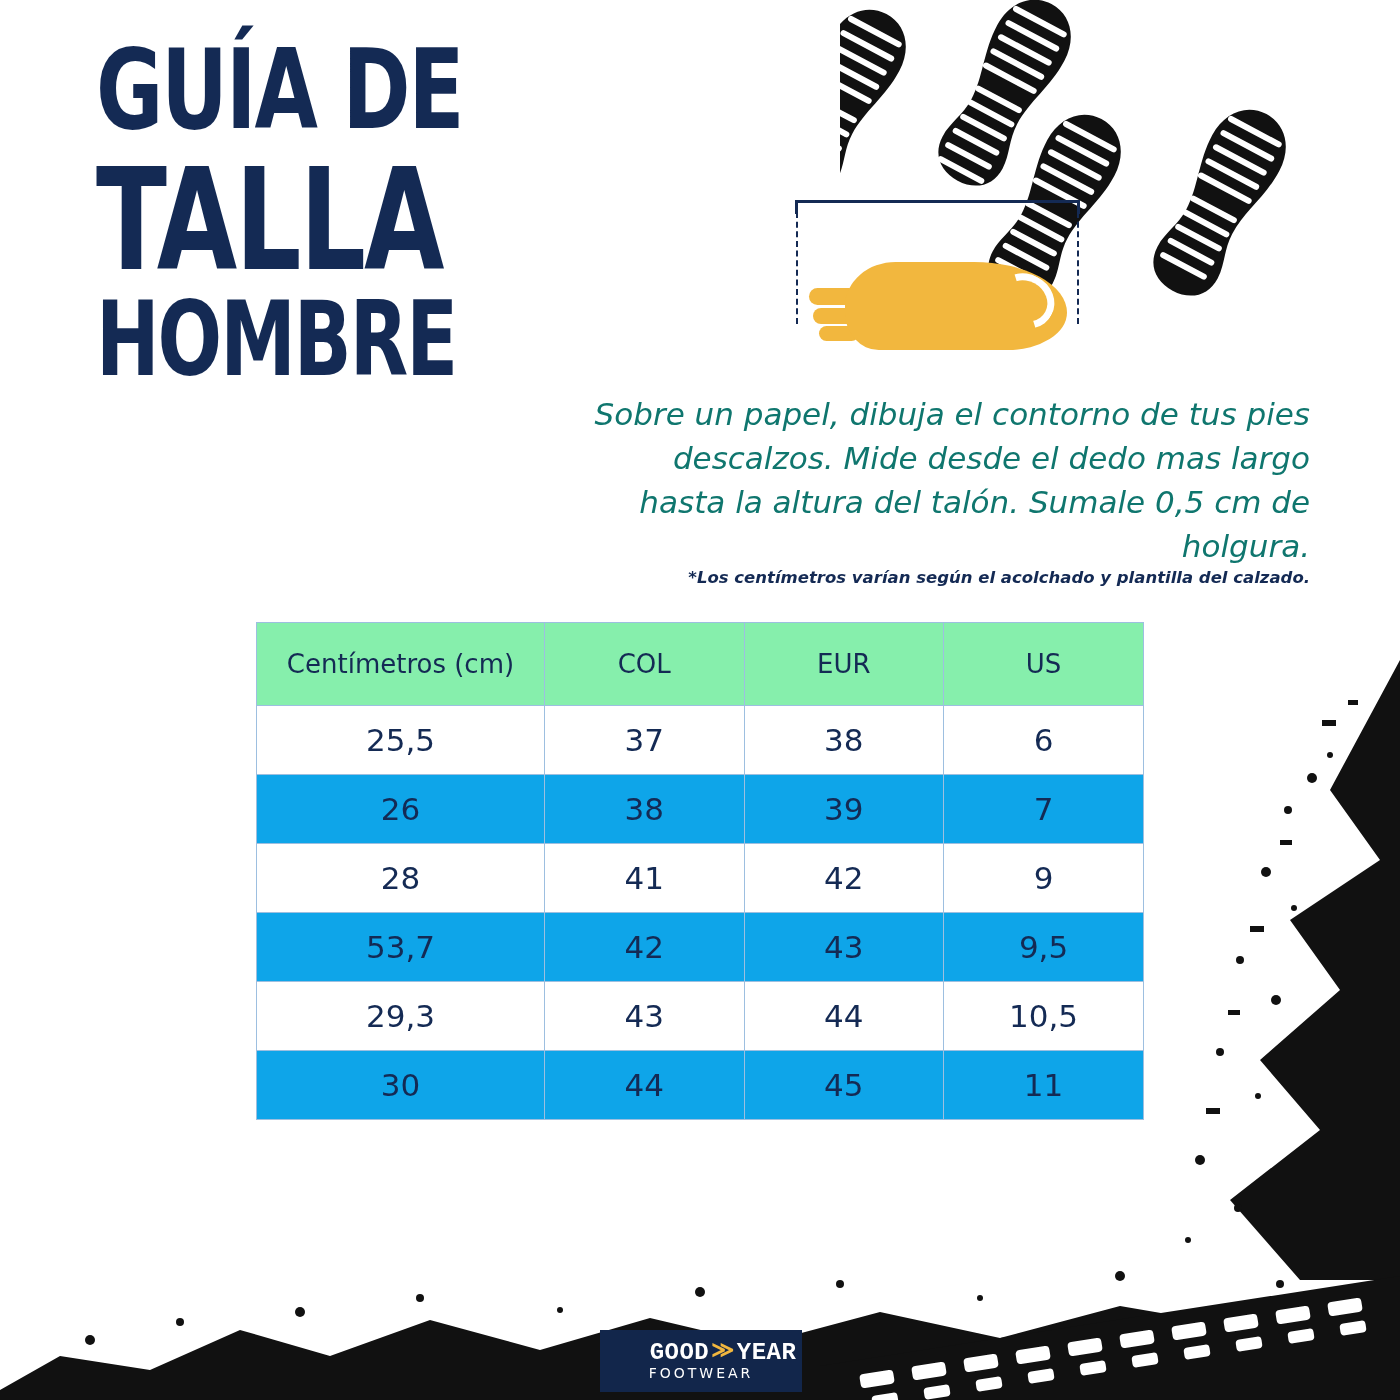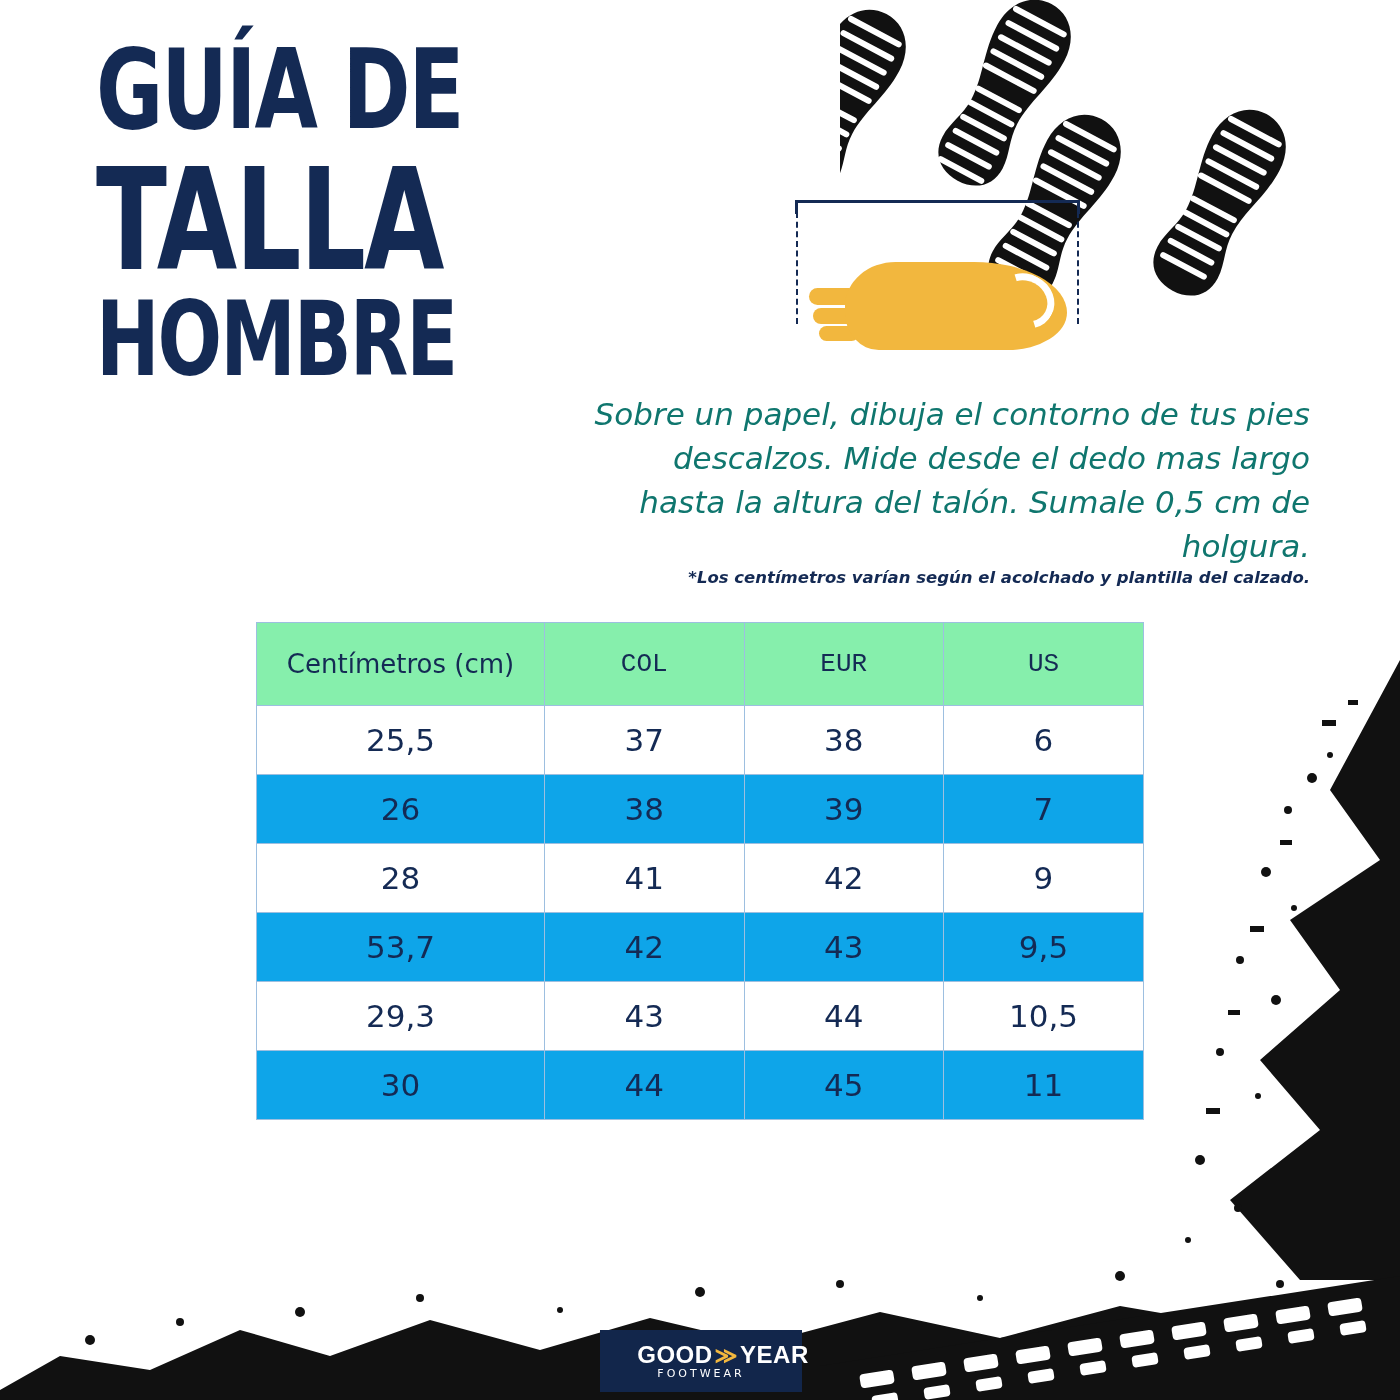--- a/index.html
+++ b/index.html
@@ -146,21 +146,21 @@
     font-size: 31px;
   }
   .size-table thead th {
     background: #86efac;
     font-size: 26px;
     height: 80px;
   }
   .size-table tbody tr.odd td { background: #ffffff; }
   .size-table tbody tr.even td { background: #0ea5e9; }
   .col-cm { width: 288px; }
-  .col-std { width: 200px; font-family: Liberation Mono, monospace; }
+  .col-std { width: 200px; }
 
   
   .shoeprints {
     position: absolute;
     right: 0;
     top: -10px;
     width: 560px;
     height: 400px;
     pointer-events: none;
   }
@@ -189,38 +189,38 @@
     width: 202px;
     height: 62px;
     background: #12264b;
     display: flex;
     flex-direction: column;
     align-items: center;
     justify-content: center;
   }
   .logo-main {
     display: flex;
-    align-items: flex-end;
-    font-family: Liberation Sans, sans-serif;
+    align-items: flex-start;
+    font-family: Liberation Mono, monospace;
     font-weight: bold;
     font-size: 24px;
     color: #ffffff;
     letter-spacing: 0.5px;
     line-height: 1;
     margin-left: 44px;
   }
   .logo-wing {
     display: inline-block;
     margin: 0 2px;
     color: #f2b73e;
     font-size: 22px;
   }
   .logo-sub {
     font-family: "DejaVu Sans", sans-serif;
-    font-size: 11px;
+    font-size: 14px;
     letter-spacing: 3px;
     color: #ffffff;
   }
 </style>
 </head>
 <body>
 
 <svg class="shoeprints" viewBox="0 0 560 400" xmlns="http://www.w3.org/2000/svg">
   <g fill="#111111">
     <g transform="translate(20,10) rotate(28)">

